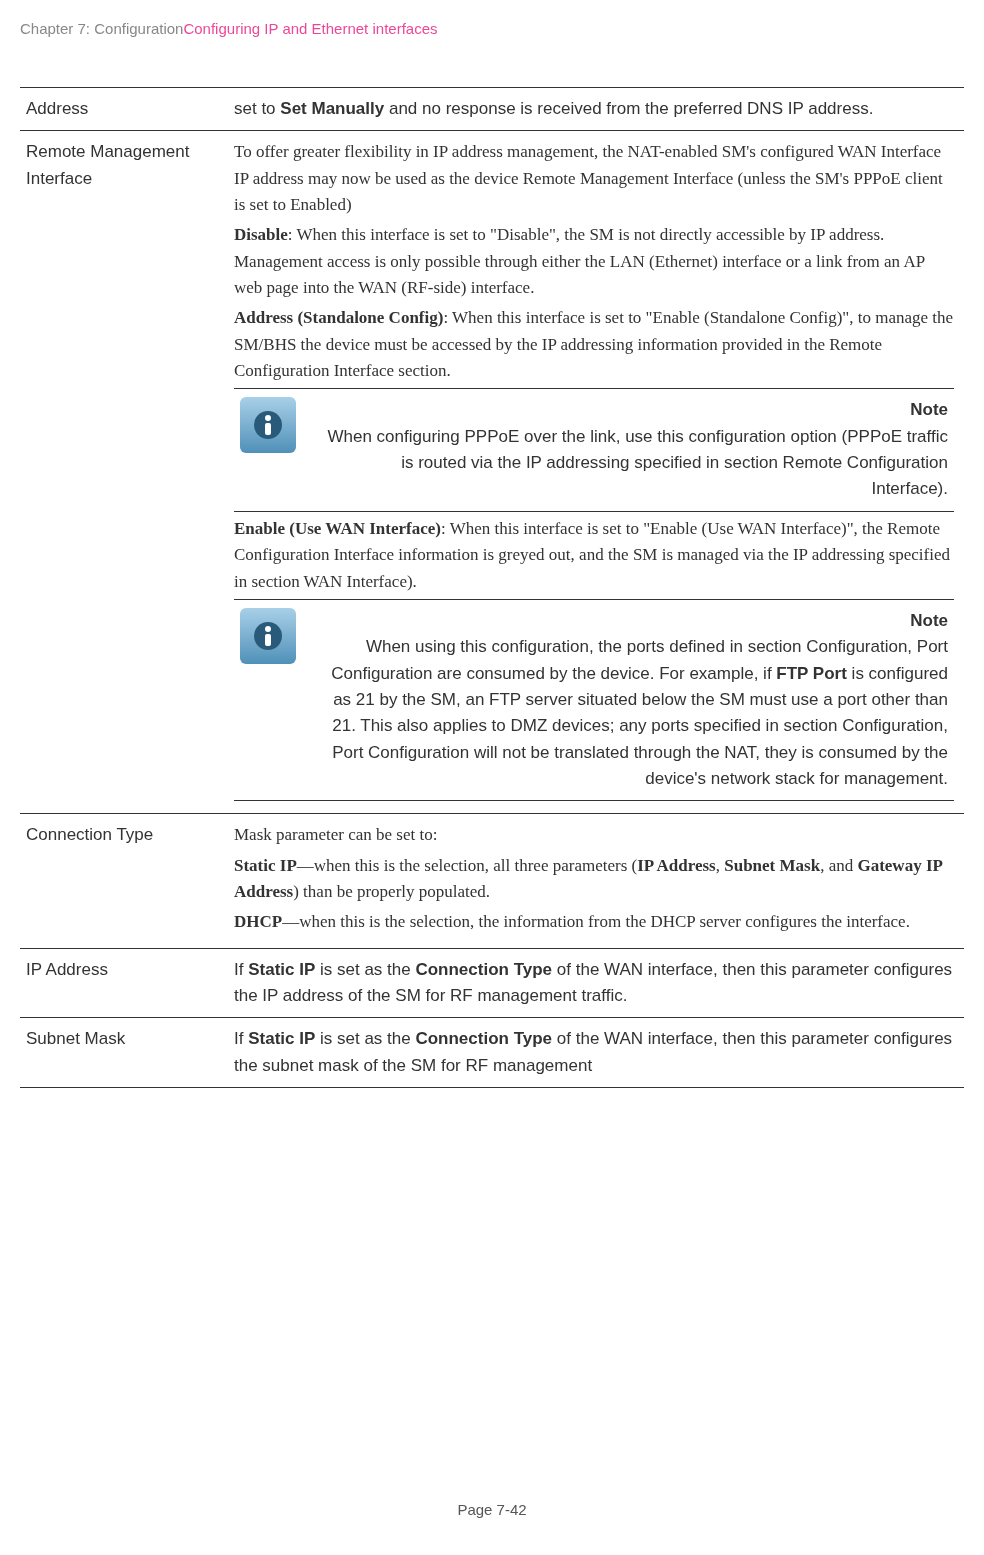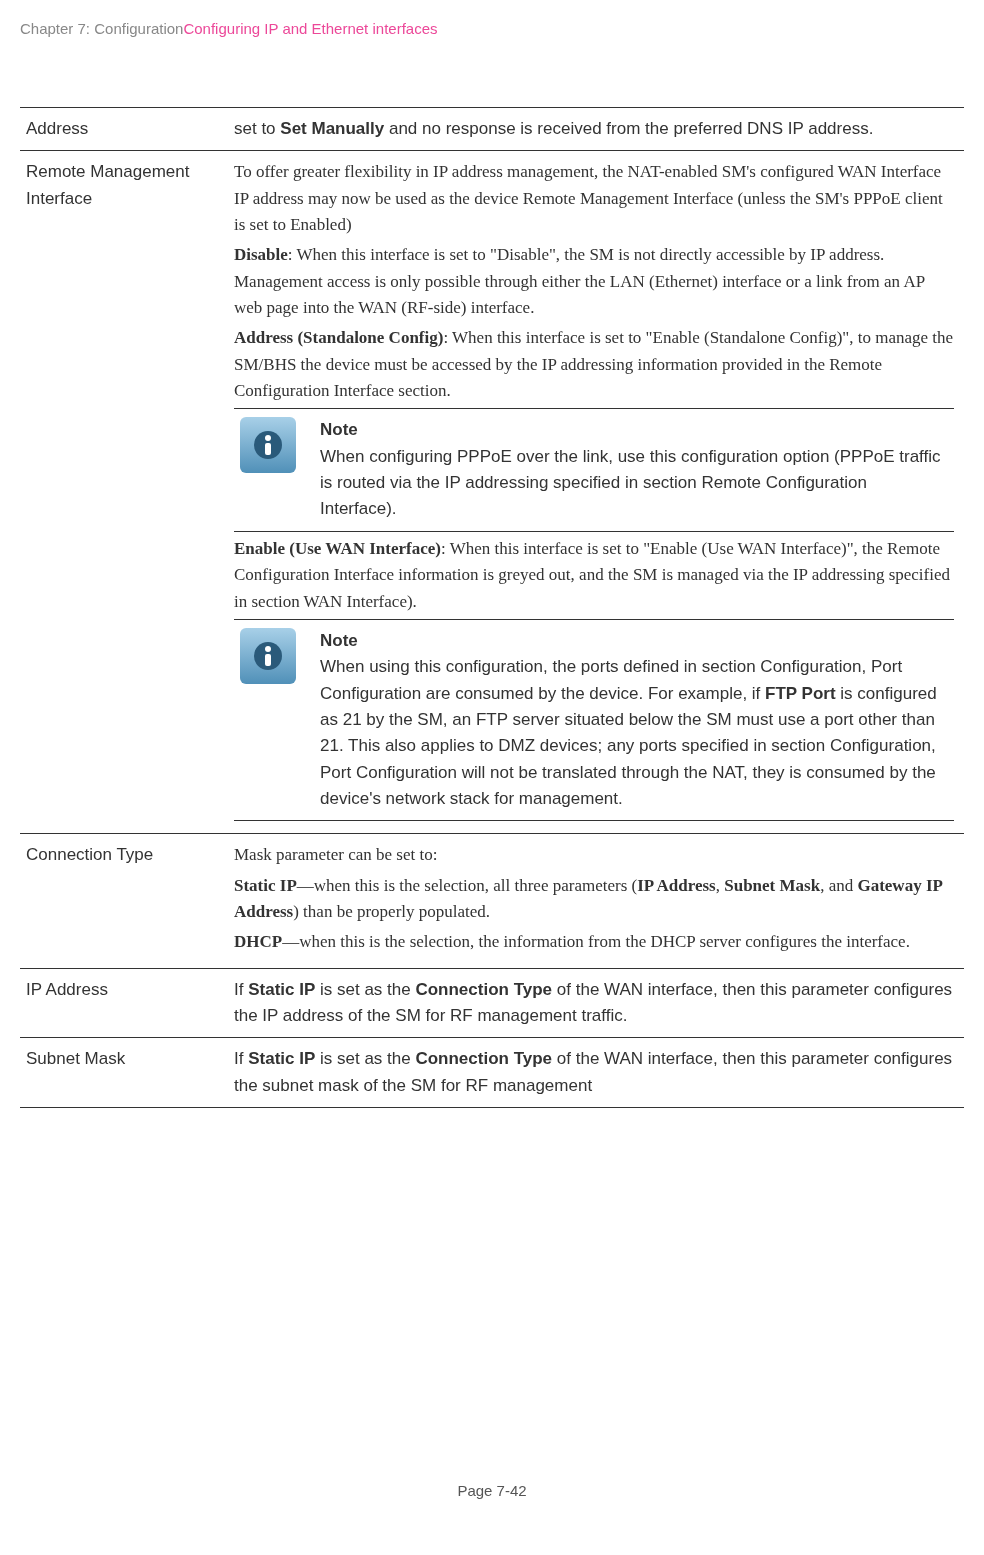--- a/index.html
+++ b/index.html
@@ -15,21 +15,21 @@
     .header {
       display: flex;
       justify-content: flex-start;
       padding: 0 20px 30px 20px;
       font-size: 15px;
       color: #888;
     }
     .header-right { color: #ec4899; }
     .content {
       padding: 0 20px;
-      margin-top: 40px;
+      margin-top: 20px;
       border-radius: 7px;
     }
     table.main {
       width: 100%;
       border-collapse: collapse;
       font-size: 17px;
       line-height: 1.55;
     }
     table.main > tbody > tr > td {
       border-top: 1px solid #333;
@@ -42,20 +42,21 @@
     table.main > tbody > tr > td:first-child {
       width: 210px;
       padding-left: 6px;
     }
     .b { font-weight: bold; }
     .para { margin-bottom: 4px; font-family: Liberation Serif, serif; }
     table.note {
       width: 100%;
       border-collapse: collapse;
       margin: 4px 0;
+      text-align: right;
     }
     table.note > tbody > tr > td {
       border-top: 1px solid #333;
       border-bottom: 1px solid #333;
       padding: 8px 6px;
       vertical-align: top;
     }
     table.note > tbody > tr > td:first-child {
       width: 80px;
     }
@@ -65,21 +66,21 @@
       background: linear-gradient(to bottom, #a8d0e8, #5090b8);
       border-radius: 6px;
       position: relative;
       display: flex;
       align-items: center;
       justify-content: center;
     }
     .note-icon svg { display: block; }
     .footer {
       position: absolute;
-      bottom: 56px;
+      bottom: 37px;
       width: 100%;
       text-align: center;
       font-size: 15px;
       color: #555;
     }
   </style>
 </head>
 <body>
 
 <div class="header">

